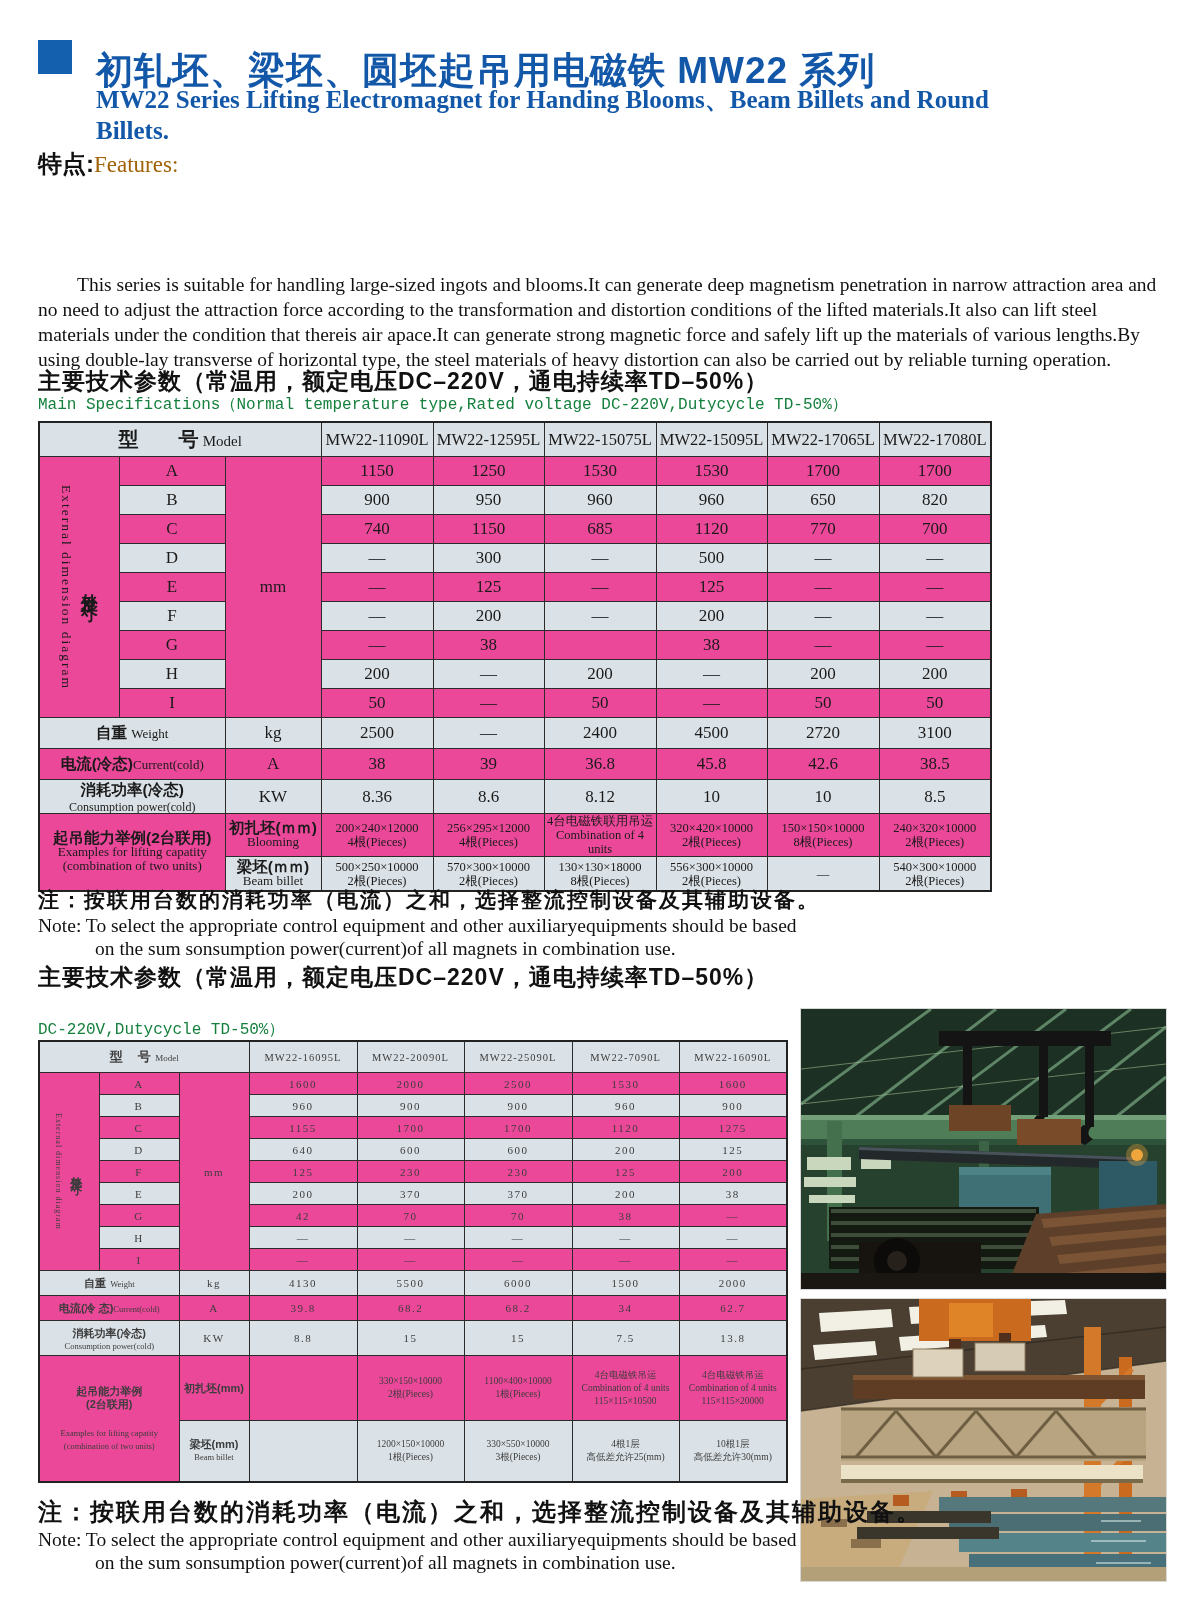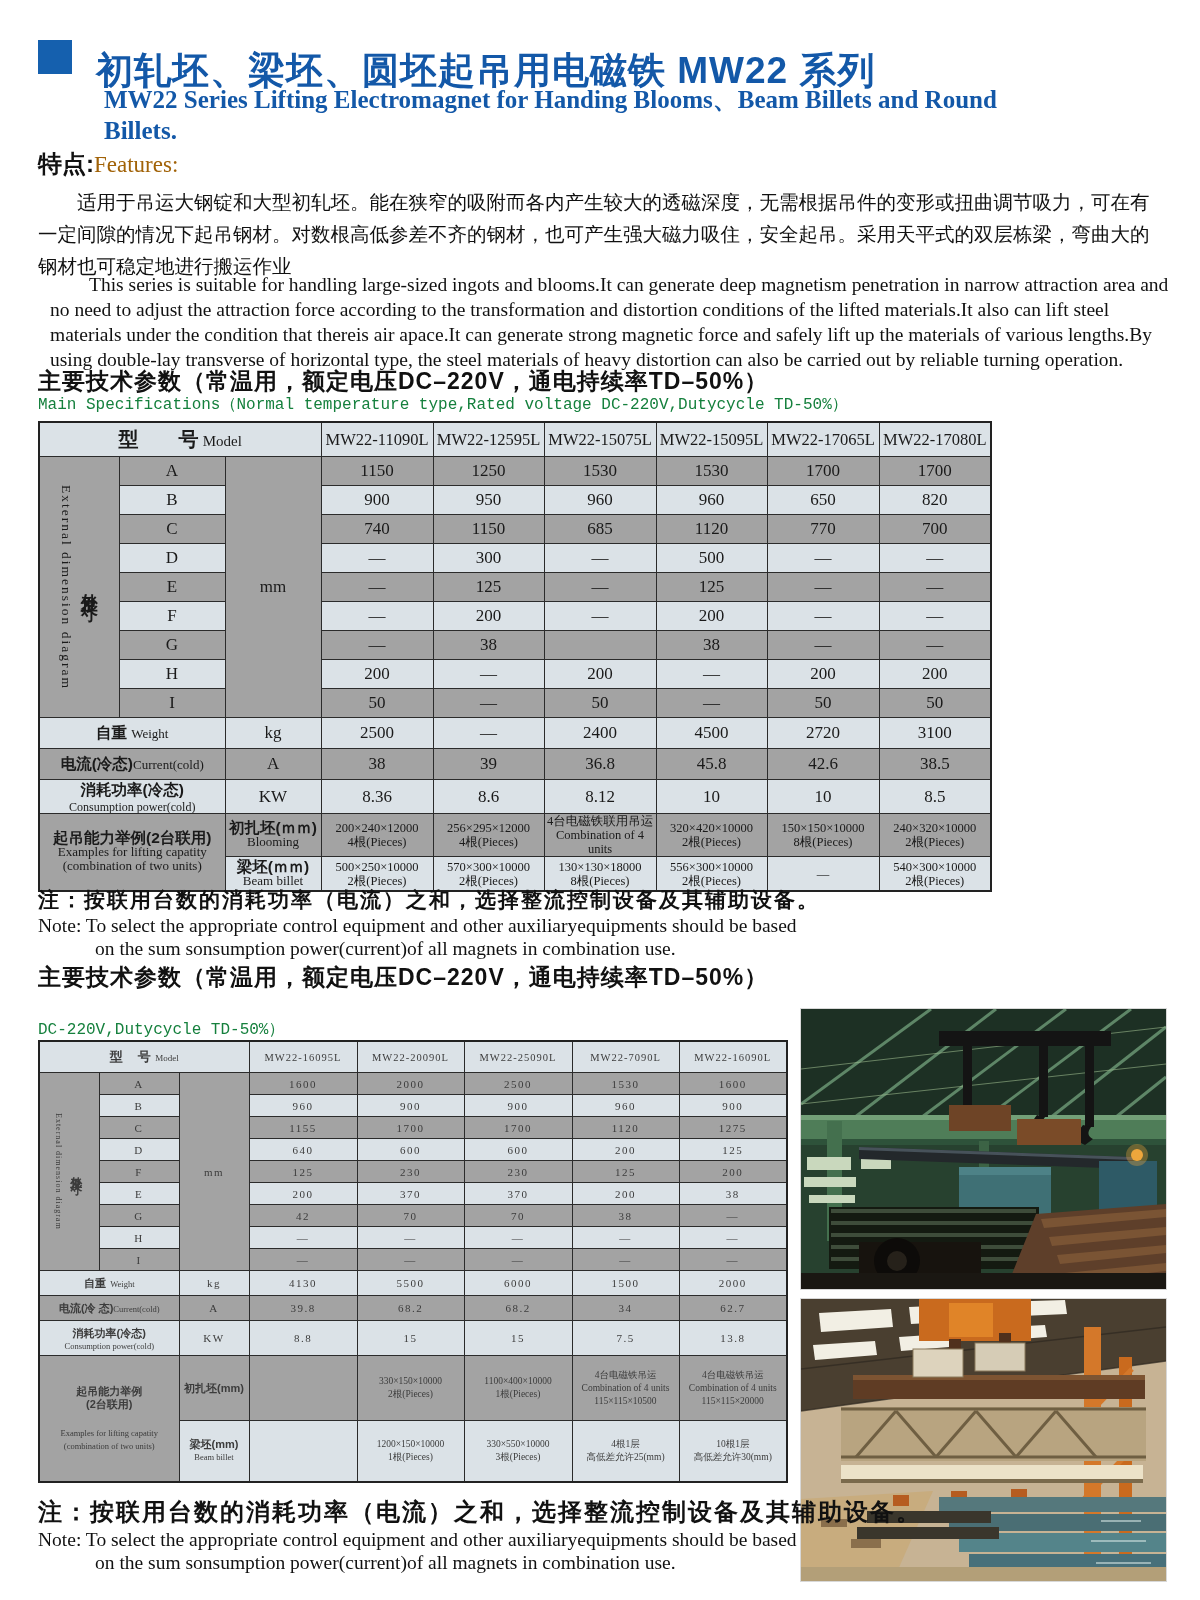--- a/index.html
+++ b/index.html
@@ -2,32 +2,32 @@
 <html><head>
 <meta charset="utf-8">
 <style>
   html,body{margin:0;padding:0;background:#fff;}
   #page{position:relative;width:1200px;height:1600px;background:#fff;overflow:hidden;
         font-family:"Liberation Sans",sans-serif;color:#1a1a1a;}
   .abs{position:absolute;}
   
   .sq{left:38px;top:40px;width:34px;height:34px;background:#1560ae;}
   .title-zh{left:96px;top:30px;font-size:37px;font-weight:bold;color:#1358a8;letter-spacing:1px;margin-top:16px;}
-  .title-en{left:104px;top:84px;width:1030px;font-family:"Liberation Serif",serif;font-size:25px;
+  .title-en{left:96px;top:84px;width:1030px;font-family:"Liberation Serif",serif;font-size:25px;
             font-weight:bold;color:#1358a8;line-height:31px;}
   .feat{left:38px;top:148px;font-size:24px;}
   .feat .fzh{font-weight:bold;color:#111;}
   .feat .fen{font-family:"Liberation Serif",serif;color:#a16207;font-size:23px;}
   .para-zh{left:38px;top:186px;width:1128px;font-size:19.5px;line-height:32px;text-indent:2em;color:#111;}
-  .para-en{left:50px;top:272px;width:1130px;font-family:"Liberation Serif",serif;font-size:19.5px;
+  .para-en{left:38px;top:272px;width:1130px;font-family:"Liberation Serif",serif;font-size:19.5px;
            line-height:25px;text-indent:2em;color:#111;}
   .sec-zh{font-size:23px;font-weight:bold;color:#111;letter-spacing:1px;}
   .sec-en{font-family:Liberation Mono, monospace;font-size:16px;color:#15803d;}
   
-  table.tbl{border-collapse:collapse;table-layout:fixed;background:#a3a3a3;padding-left:23px;}
+  table.tbl{border-collapse:collapse;table-layout:fixed;background:#ec4899;padding-left:23px;}
   table.tbl td{border:1px solid #2b2b2b;text-align:center;vertical-align:middle;
                font-family:"Liberation Serif",serif;overflow:hidden;padding:0 2px;}
   .t1{left:38px;top:421px;width:952px;}
   .t1 td{font-size:17px;height:28px;}
   .t1 tr.hrow td{height:33px;font-size:16.5px;}
   .t1 tr.wrow td,.t1 tr.crow td{height:30px;}
   .t1 tr.prow td{height:31px;}
   .t1 tr.blrow td{height:34px;font-size:12.5px;line-height:14px;}
   .t1 tr.bmrow td{height:33px;font-size:12.5px;line-height:14px;}
   .t2{left:38px;top:1040px;width:748px;}
@@ -65,21 +65,20 @@
   <div class="abs sq"></div>
   <div class="abs title-zh">初轧坯、梁坯、圆坯起吊用电磁铁 MW22 系列</div>
   <div class="abs title-en">
     <span>MW22  Series Lifting Electromagnet for Handing Blooms、Beam Billets and Round</span><br>
     <span>Billets.</span>
   </div>
 
   <div class="abs feat">
     <span class="fzh">特点:</span><span class="fen">Features:</span>
   </div>
-  <div class="abs para-zh">适用于吊运大钢锭和大型初轧坯。能在狭窄的吸附而各内产生较大的透磁深度，无需根据吊件的变形或扭曲调节吸力，可在有一定间隙的情况下起吊钢材。对数根高低参差不齐的钢材，也可产生强大磁力吸住，安全起吊。采用天平式的双层栋梁，弯曲大的钢材也可稳定地进行搬运作业</div>
   <div class="abs para-en">This series is suitable for handling large-sized ingots and blooms.It can generate deep magnetism penetration in narrow attraction area and no need to adjust the attraction force according to the transformation and distortion conditions of the lifted materials.It also can lift steel materials under the condition that thereis air apace.It can generate strong magnetic force and safely lift up the materials of various lengths.By using double-lay transverse of horizontal type, the steel materials of heavy distortion can also be carried out by reliable turning operation.</div>
 
   <div class="abs sec-zh" style="left:38px;top:366px;">主要技术参数（常温用，额定电压DC–220V，通电持续率TD–50%）</div>
   <div class="abs sec-en" style="left:38px;top:394px;">Main Specifications（Normal temperature type,Rated voltage DC-220V,Dutycycle TD-50%）</div>
 
   <table class="abs tbl t1">
     <colgroup>
         <col style="width:80px">
         <col style="width:106px">
         <col style="width:96px">

